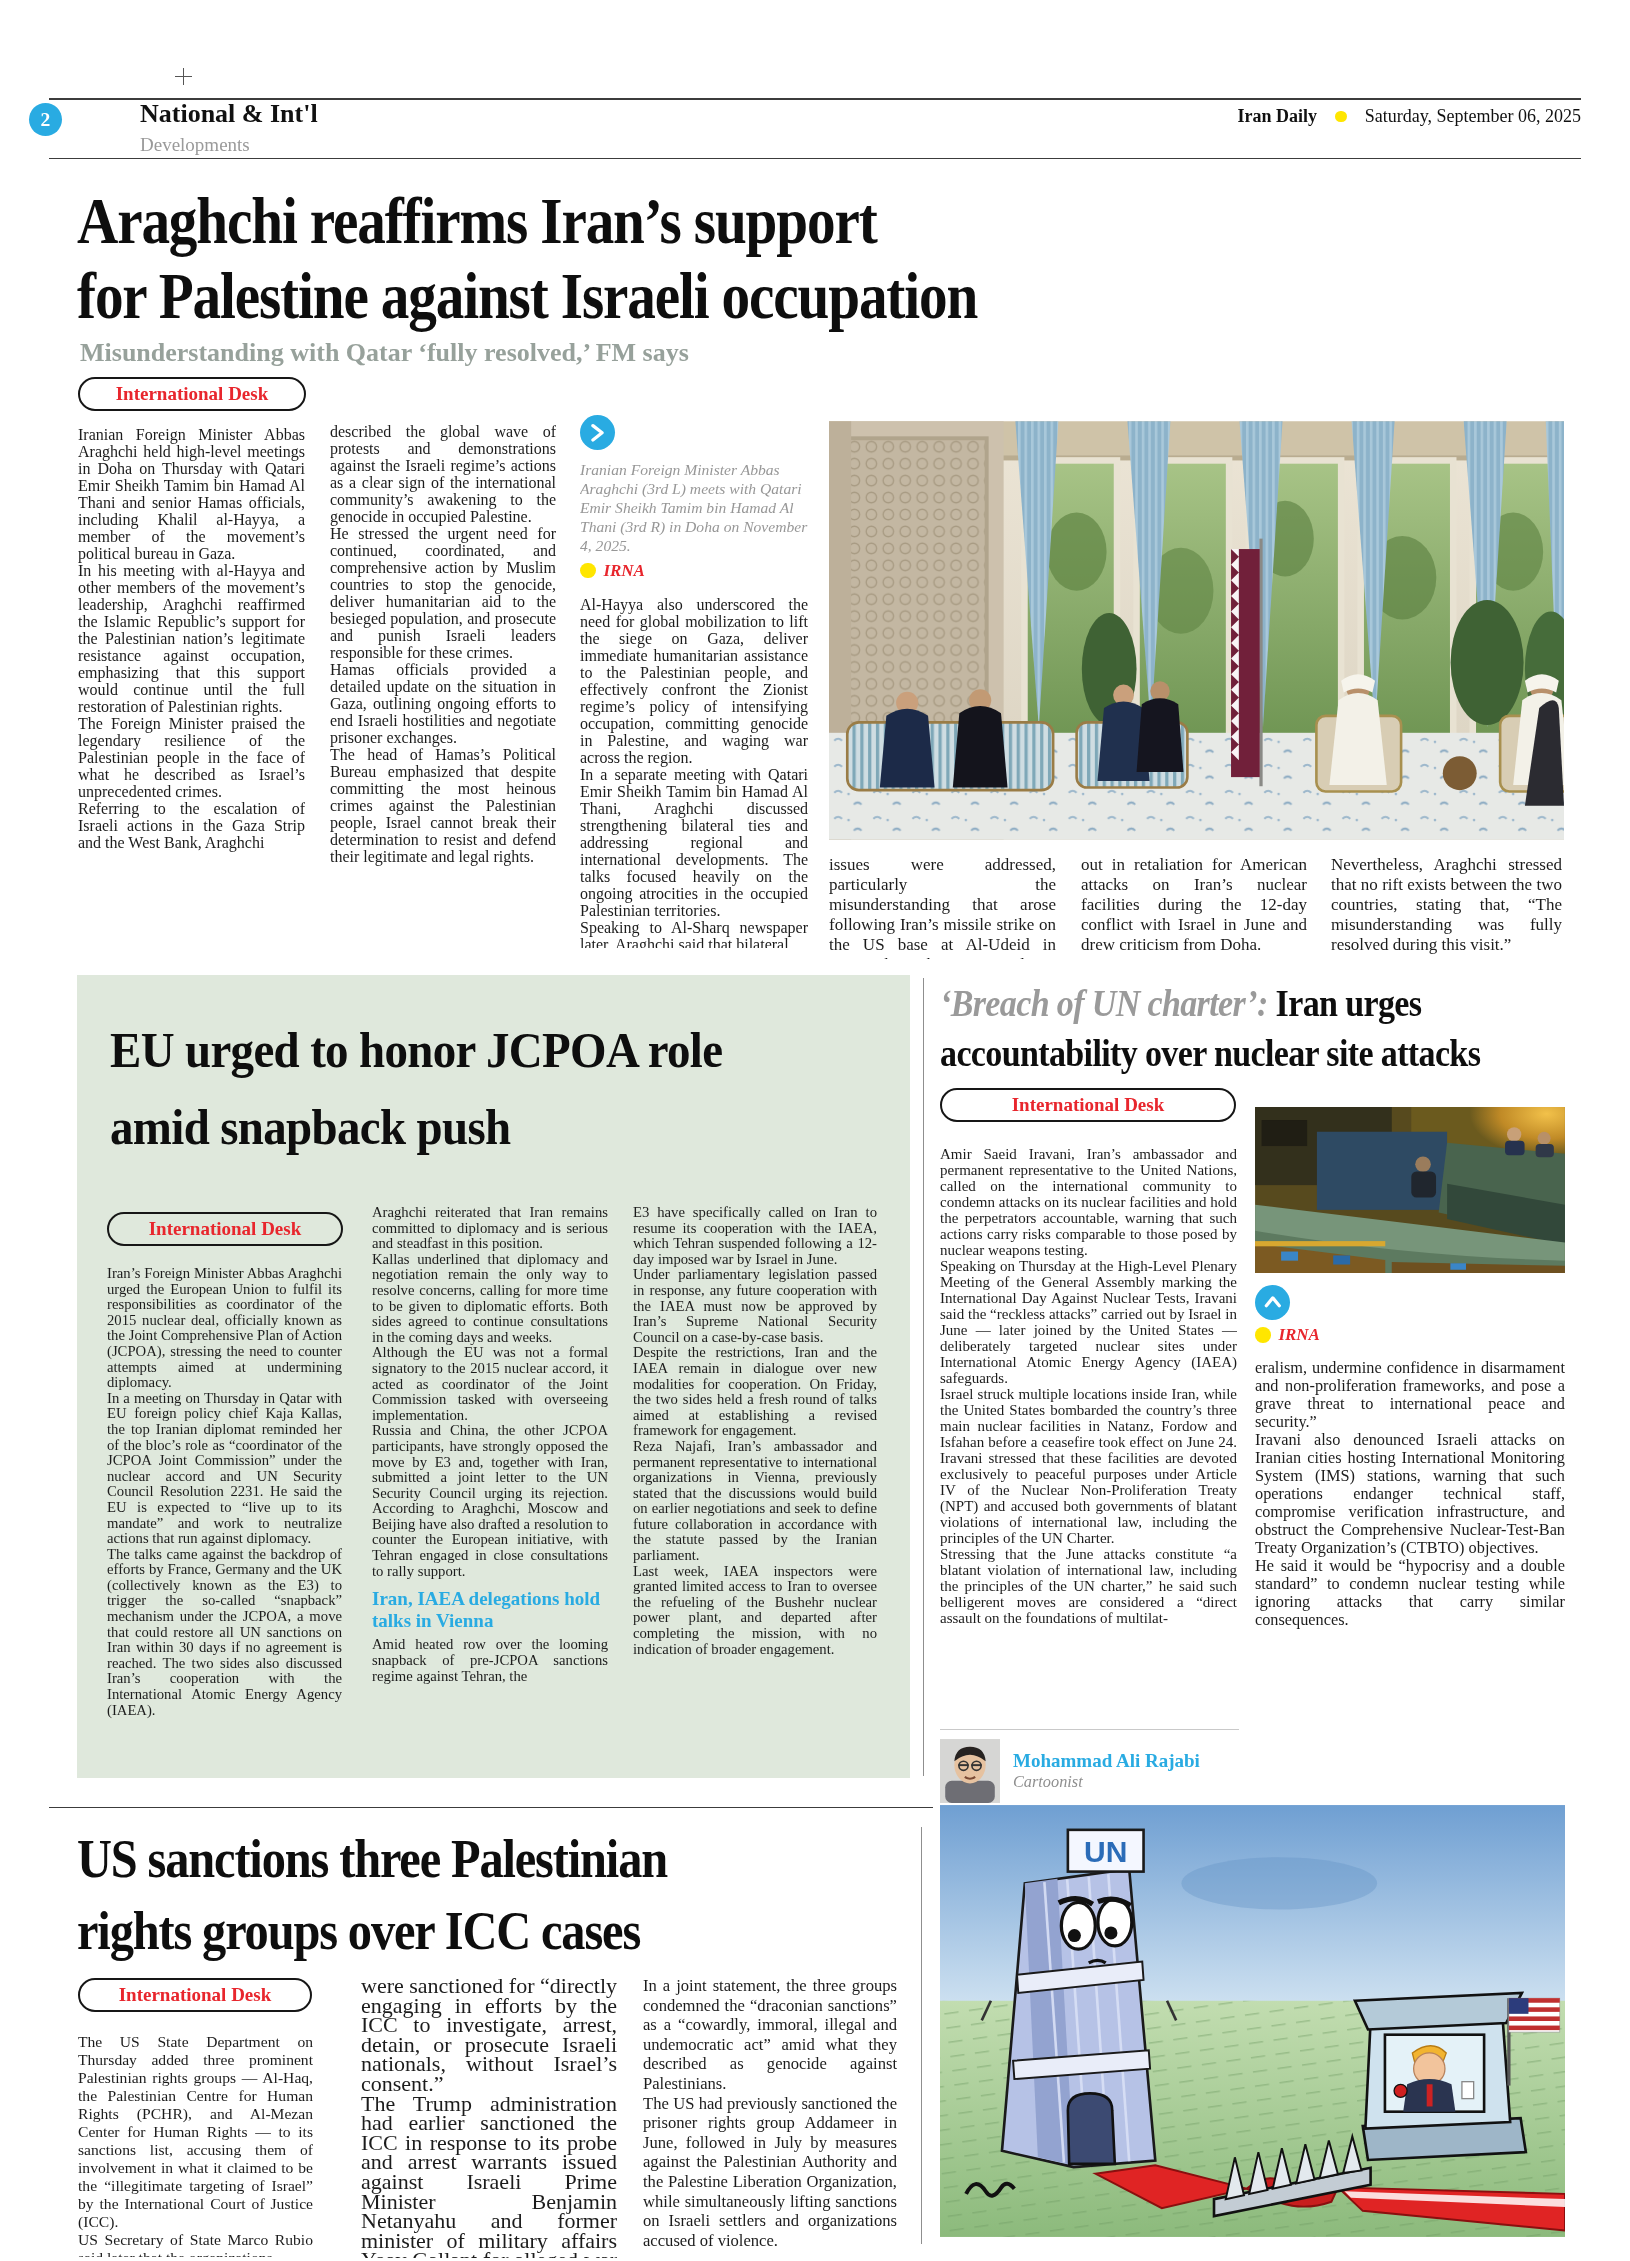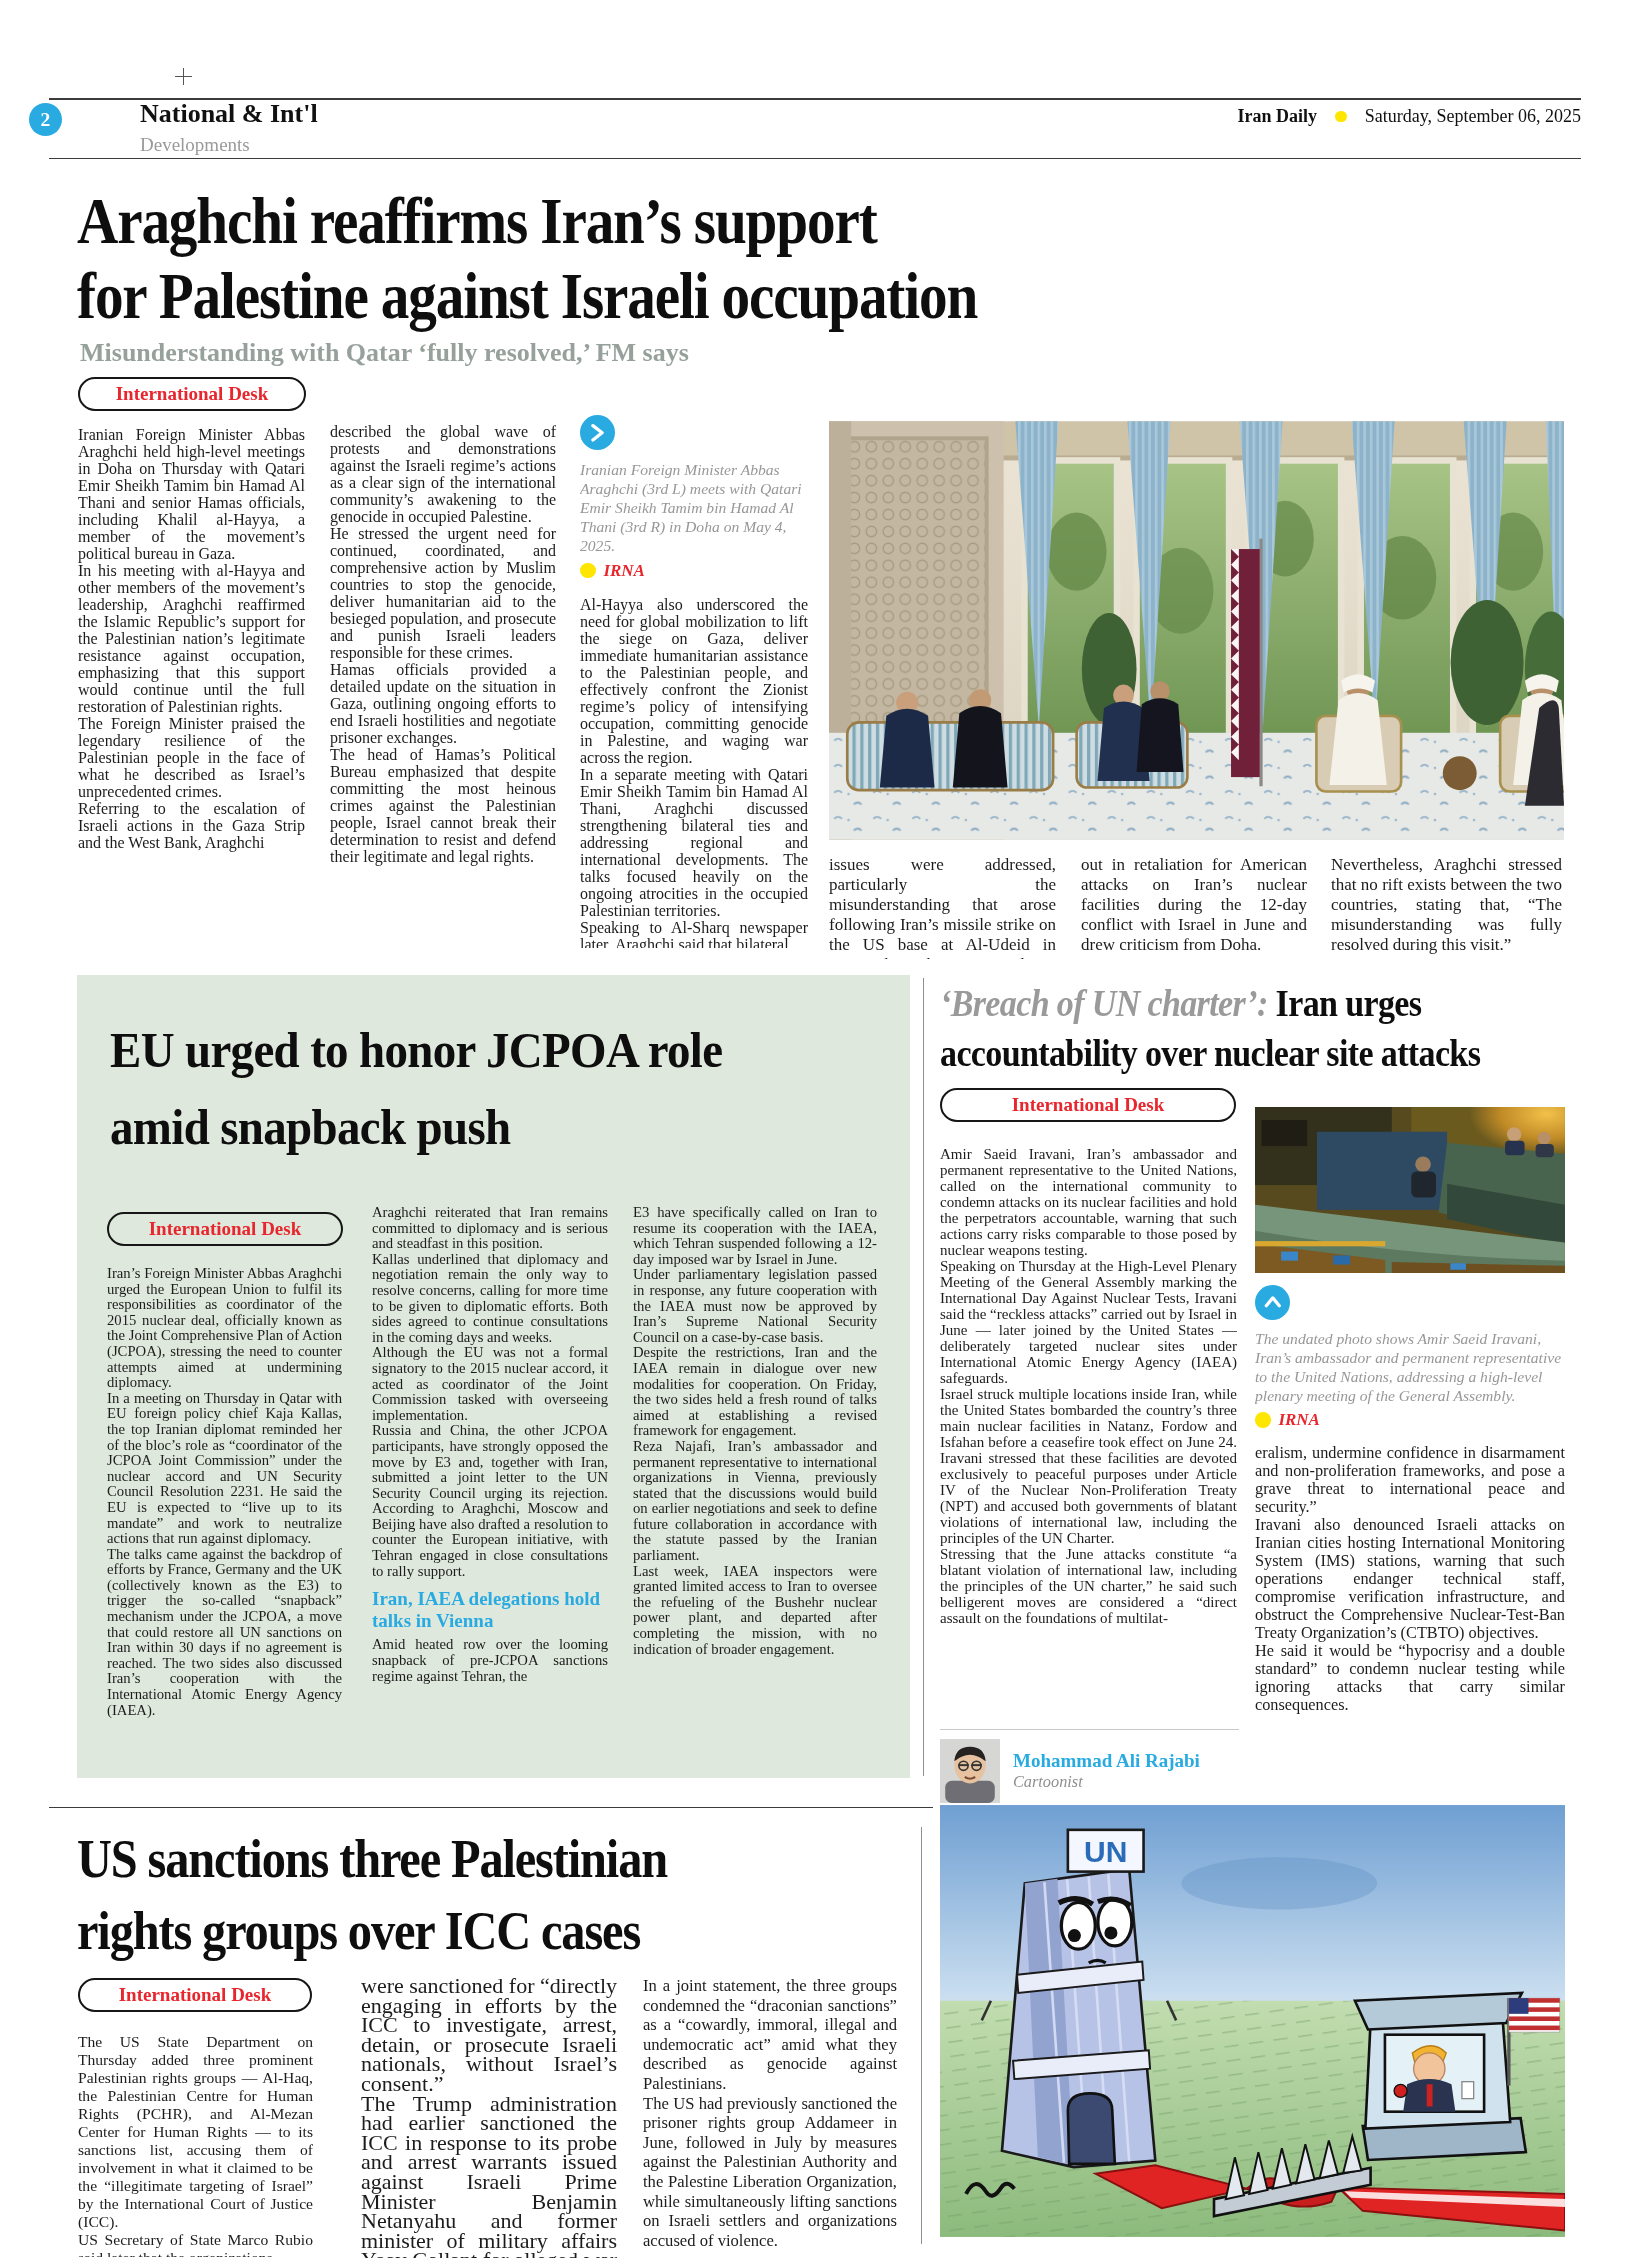--- a/index.html
+++ b/index.html
@@ -65,21 +65,21 @@
 He stressed the urgent need for continued, coordinated, and comprehensive action by Muslim countries to stop the genocide, deliver humanitarian aid to the besieged population, and prosecute and punish Israeli leaders responsible for these crimes.
 Hamas officials provided a detailed update on the situation in Gaza, outlining ongoing efforts to end Israeli hostilities and negotiate prisoner exchanges.
 The head of Hamas’s Political Bureau emphasized that despite committing the most heinous crimes against the Palestinian people, Israel cannot break their determination to resist and defend their legitimate and legal rights.</div>
 
   <div class="abs" style="left:580px;top:415px;width:228px;height:552px;overflow:hidden;">
     <div class="bluecircle" style="width:35px;height:35px;">
       <svg width="17" height="19.6" viewBox="0 0 26 30">
           <polyline points="6,4 20,15 6,26" fill="none" stroke="#ffffff" stroke-width="5" stroke-linecap="round" stroke-linejoin="round"></polyline>
         </svg>
     </div>
-    <div class="caption" style="margin-top:10.4px;">Iranian Foreign Minister Abbas Araghchi (3rd L) meets with Qatari Emir Sheikh Tamim bin Hamad Al Thani (3rd R) in Doha on May 4, 2025.</div>
+    <div class="caption" style="margin-top:10.4px;">Iranian Foreign Minister Abbas Araghchi (3rd L) meets with Qatari Emir Sheikh Tamim bin Hamad Al Thani (3rd R) in Doha on November 4, 2025.</div>
     <div class="credit-row">
       <span class="credit-dot"></span>
       <span class="credit-name">IRNA</span>
     </div>
     <div class="bodytext" style="margin-top:15.6px;height:352px;">Al-Hayya also underscored the need for global mobilization to lift the siege on Gaza, deliver immediate humanitarian assistance to the Palestinian people, and effectively confront the Zionist regime’s policy of intensifying occupation, committing genocide in Palestine, and waging war across the region.
 In a separate meeting with Qatari Emir Sheikh Tamim bin Hamad Al Thani, Araghchi discussed strengthening bilateral ties and addressing regional and international developments. The talks focused heavily on the ongoing atrocities in the occupied Palestinian territories.
 Speaking to Al-Sharq newspaper later, Araghchi said that bilateral</div>
   </div>
 
   <div class="abs" style="left:829px;top:421px;width:735px;height:419px;overflow:hidden;">
@@ -247,21 +247,20 @@
         <rect x="40" y="222" width="26" height="14" fill="#3a86c8"></rect>
         <rect x="120" y="228" width="26" height="14" fill="#2a6aa8"></rect>
         <rect x="300" y="240" width="24" height="10" fill="#3a86c8"></rect>
       </svg>
     </div>
     <div class="bluecircle" style="width:35px;height:35px;margin-top:11.7px;">
       <svg width="19.6" height="15.6" viewBox="0 0 30 24">
           <polyline points="5,18 15,6 25,18" fill="none" stroke="#ffffff" stroke-width="5" stroke-linecap="round" stroke-linejoin="round"></polyline>
         </svg>
     </div>
-    <div class="caption" style="margin-top:9px;">The undated photo shows Amir Saeid Iravani, Iran’s ambassador and permanent representative to the United Nations, addressing a high-level plenary meeting of the General Assembly.</div>
     <div class="credit-row">
       <span class="credit-dot"></span>
       <span class="credit-name">IRNA</span>
     </div>
     <div class="bodytext" style="margin-top:14.3px;font-size:16.3px;line-height:18px;height:274px;">eralism, undermine confidence in disarmament and non-proliferation frameworks, and pose a grave threat to international peace and security.”
 Iravani also denounced Israeli attacks on Iranian cities hosting International Monitoring System (IMS) stations, warning that such operations endanger technical staff, compromise verification infrastructure, and obstruct the Comprehensive Nuclear-Test-Ban Treaty Organization’s (CTBTO) objectives.
 He said it would be “hypocrisy and a double standard” to condemn nuclear testing while ignoring attacks that carry similar consequences.</div>
   </div>
 
   <div class="hairline" style="left:940px;top:1729px;width:299px;height:0.7px;background:#c9c9c9;"></div>

